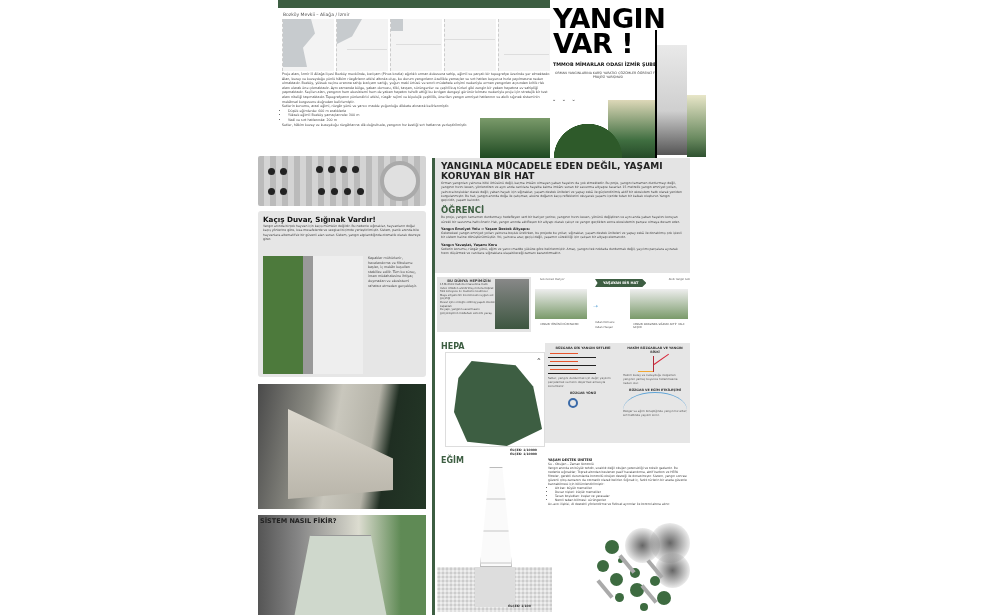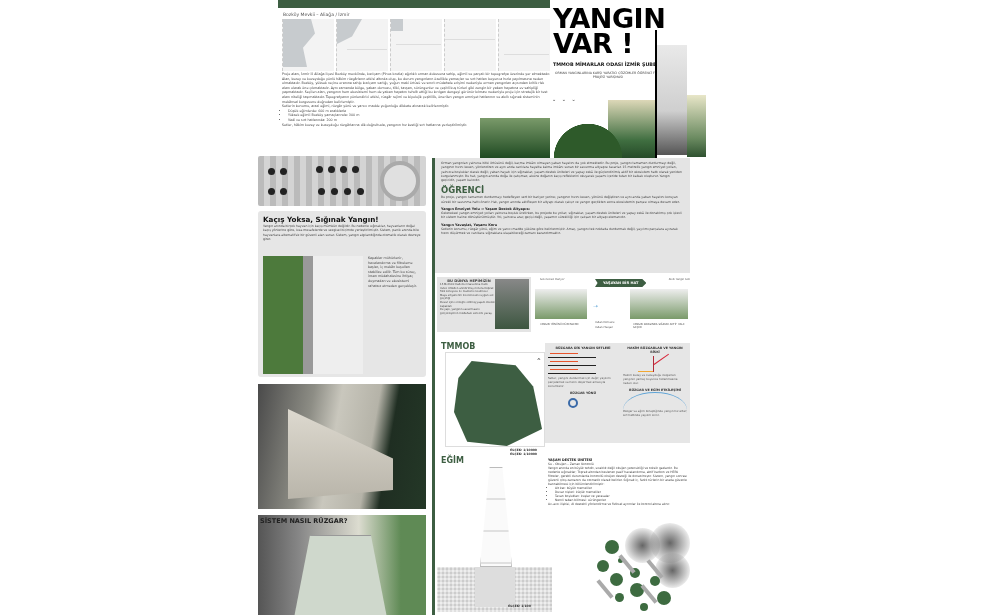--- a/index.html
+++ b/index.html
@@ -124,20 +124,21 @@
 <div class="forestfog"></div>
 <div class="forest2" style="left:655px;width:0"></div>
 <div class="forest1"></div>
 <div class="hill"></div>
 <div class="birds">⌄ ⌄ ⌄</div>
 <div class="forest2" style="left:480px;top:118px;width:70px"></div>
 
 <div class="mainpanel"></div>
 
 <div class="sec1">
+  <div class="h-big">YANGINLA MÜCADELE EDEN DEĞİL, YAŞAMI KORUYAN BİR HAT</div>
   <p class="p">Orman yangınları yalnızca bitki örtüsünü değil, kaçma imkânı olmayan yaban hayatını da yok etmektedir. Bu proje, yangını tamamen durdurmayı değil, yangının hızını kesen, yönlendiren ve aynı anda canlılara hayatta kalma imkânı sunan bir savunma altyapısı tasarlar. 15 metrelik yangın emniyet yolları, yalnızca boşluklar olarak değil; yaban hayatı için sığınaklar, yaşam destek üniteleri ve yapay zekâ ile güçlendirilmiş aktif bir ekosistem hattı olarak yeniden kurgulanmıştır. Bu hat, yangın anında doğa ile çatışmaz; aksine doğanın kaçış refleklerini okuyarak yaşamı içeride tutan bir kalkak oluşturur. Yangın geçicidir, yaşam kalıcıdır.</p>
   <div class="h-green">ÖĞRENCİ</div>
   <p class="p">Bu proje, yangını tamamen durdurmayı hedefleyen sert bir bariyer yerine; yangının hızını kesen, yönünü değiştiren ve aynı anda yaban hayatını koruyan sürekli bir savunma hattı önerir. Hat, yangın anında aktifleşen bir altyapı olarak çalışır ve yangın geçtikten sonra ekosistemin parçası olmaya devam eder.</p>
   <div class="h-small">Yangın Emniyet Yolu → Yaşam Destek Altyapısı</div>
   <p class="p">Geleneksel yangın emniyet yolları yalnızca boşluk üretirken, bu projede bu yollar; sığınaklar, yaşam destek üniteleri ve yapay zekâ ile donatılmış çok işlevli bir sistem haline dönüştürülmüştür. Yol, yalnızca araç geçişi değil, yaşamın sürekliliği için çalışan bir altyapı elemanıdır.</p>
   <div class="h-small">Yangın Yavaşlat, Yaşamı Koru</div>
   <p class="p">Setlerin konumu, rüzgâr yönü, eğim ve yanıcı madde yüküne göre belirlenmiştir. Amaç, yangını tek noktada durdurmak değil, yayılımı parçalara ayırarak hızını düşürmek ve canlılara sığınaklara ulaşabileceği zamanı kazandırmaktır.</p>
 </div>
 
 <div class="leftcol">
@@ -150,30 +151,30 @@
       <div class="hole" style="left:94px;top:10px"></div>
     <div class="hole" style="left:10px;top:32px"></div>
       <div class="hole" style="left:22px;top:32px"></div>
     <div class="hole" style="left:60px;top:32px"></div>
       <div class="hole" style="left:73px;top:32px"></div>
       <div class="hole" style="left:86px;top:32px"></div>
       <div class="hole" style="left:99px;top:32px"></div>
     <div class="bigring"></div>
   </div>
   <div class="kacis">
-    <div class="kacis-title">Kaçış Yoksa, Sığınak Yangın!</div>
+    <div class="kacis-title">Kaçış Duvar, Sığınak Vardır!</div>
     <p class="p">Yangın anında birçok hayvan için kaçış mümkün değildir. Bu nedenle sığınaklar, hayvanların doğal kaçış yönlerine göre, kısa mesafelerde ve sezgisel biçimde yerleştirilmiştir. Sistem, panik anında bile hayvanlara alternatifsiz bir güvenli alan sunar. Sistem, yangın algılandığında otomatik olarak devreye girer.</p>
     <div class="kacis-art"></div>
     <p class="kacis-side">Kapaklar mühürlenir, havalandırma ve filtreleme başlar, iç mekân koşulları stabilize edilir. Tüm bu süreç, insan müdahalesine ihtiyaç duymadan ve ekosistemi rahatsız etmeden gerçekleşir.</p>
   </div>
   <div class="render">
       <div class="wall"></div>
     </div>
   <div class="sistem">
-    <div class="sistem-title">SİSTEM NASIL RÜZGAR?</div>
+    <div class="sistem-title">SİSTEM NASIL FİKİR?</div>
     <div class="sistem-box"></div>
 
   </div>
 </div>
 
 <div class="row-mid">
   <div class="bu-dunya">
     <div class="t">BU DÜNYA HEPİMİZİN</div>
     <p class="p">15 Metrelik Kademeli Savunma Hattı</p>
     <p class="p">Yanıcı örtüden arındırılmış mineral toprak fizik koruyucu ile malzeme kesilmesi</p>
@@ -189,21 +190,21 @@
     <div class="yimg" style="left:0;width:52px"></div>
     <div class="yimg" style="left:95px;width:58px"></div>
     <div class="lbl" style="left:58px;top:25px;color:#5fa4d6;font-size:6px">➝</div>
     <div class="lbl" style="left:5px;top:46px">YANGIN YÖNÜNÜ DÜZENLEME</div>
     <div class="lbl" style="left:60px;top:44px">Yaban Domuzu</div>
     <div class="lbl" style="left:60px;top:49px">Yabani Tavşan</div>
     <div class="lbl" style="left:98px;top:46px">YANGIN SIRASINDA SIĞINAK AKTİF HALE GEÇER</div>
   </div>
 </div>
 
-<div class="plan-h">TMMOB</div>
+<div class="plan-h">HEPA</div>
 <div class="plan-map">
   <div class="plan-green"></div>
   <div class="scale" style="right:3px;top:4px;font-size:5px">^</div>
 </div>
 <div class="scale" style="left:510px;top:448px">ÖLÇEK: 1/10000</div>
 
 <div class="wind">
   <div style="position:absolute;left:3px;top:3px;width:70px">
     <div class="wt">RÜZGARA DİK YANGIN SETLERİ</div>
     <div class="arrow-red" style="margin-top:3px"></div>

